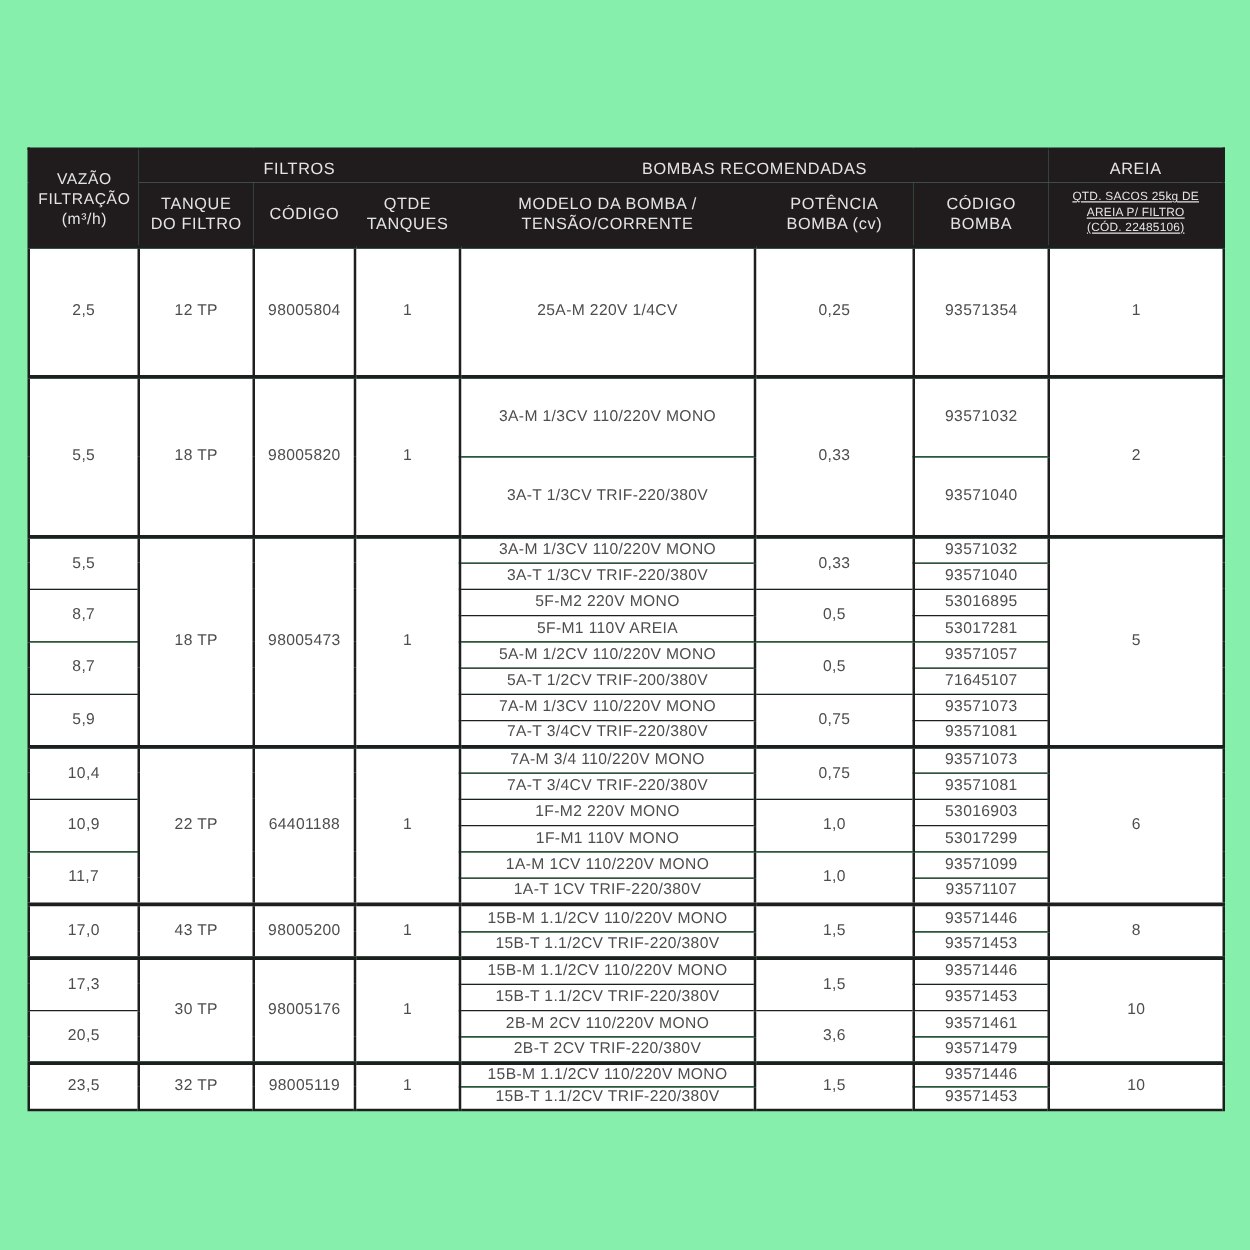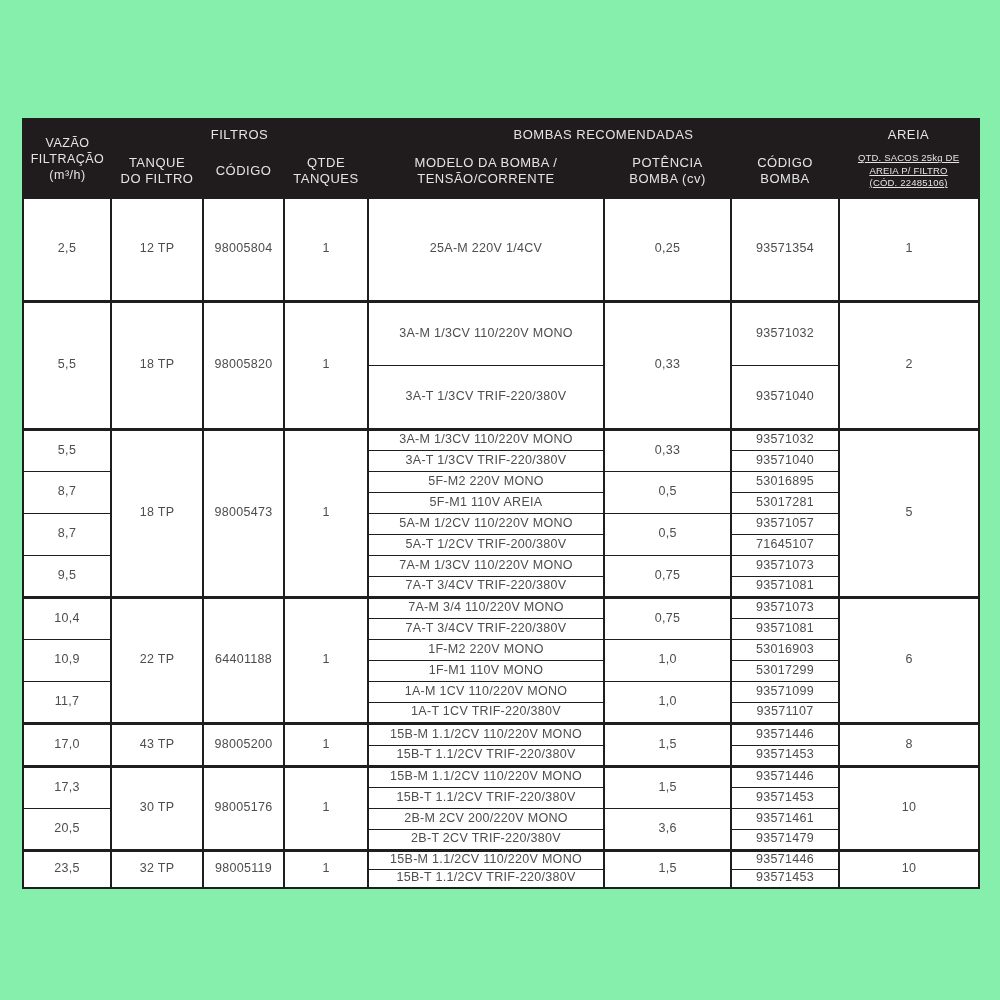--- a/index.html
+++ b/index.html
@@ -152,21 +152,21 @@
         <td rowspan="2">8,7</td>
         <td>5A-M 1/2CV 110/220V MONO</td>
         <td rowspan="2">0,5</td>
         <td>93571057</td>
       </tr>
       <tr class="r21">
         <td>5A-T 1/2CV TRIF-200/380V</td>
         <td>71645107</td>
       </tr>
       <tr class="r21">
-        <td rowspan="2">9,5</td>
+        <td rowspan="2">5,9</td>
         <td>7A-M 1/3CV 110/220V MONO</td>
         <td rowspan="2">0,75</td>
         <td>93571073</td>
       </tr>
       <tr class="r21">
         <td>7A-T 3/4CV TRIF-220/380V</td>
         <td>93571081</td>
       </tr>
 
       <tr class="gs r21">
@@ -228,21 +228,21 @@
         <td rowspan="2">1,5</td>
         <td>93571446</td>
         <td rowspan="4">10</td>
       </tr>
       <tr class="r21">
         <td>15B-T 1.1/2CV TRIF-220/380V</td>
         <td>93571453</td>
       </tr>
       <tr class="r21">
         <td rowspan="2">20,5</td>
-        <td>2B-M 2CV 200/220V MONO</td>
+        <td>2B-M 2CV 110/220V MONO</td>
         <td rowspan="2">3,6</td>
         <td>93571461</td>
       </tr>
       <tr class="r21">
         <td>2B-T 2CV TRIF-220/380V</td>
         <td>93571479</td>
       </tr>
 
       <tr class="gs r19">
         <td rowspan="2">23,5</td>

